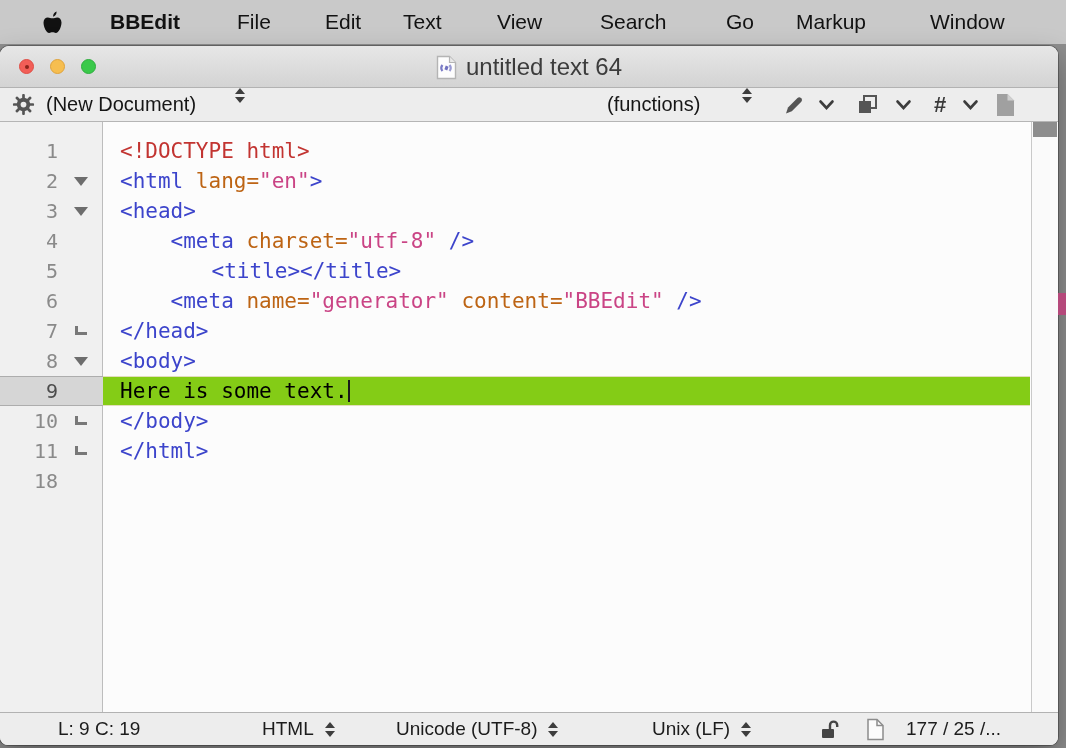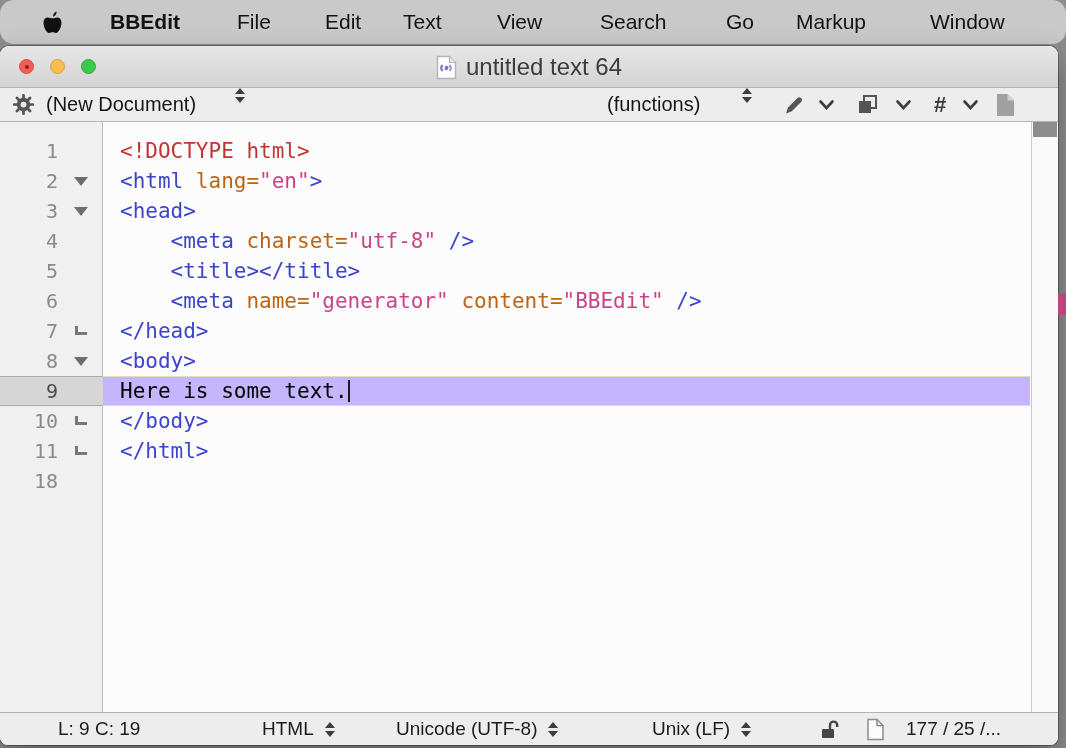--- a/index.html
+++ b/index.html
@@ -1,20 +1,20 @@
 <!DOCTYPE html>
 <html><head>
 <meta charset="utf-8">
 <style>
   * { margin:0; padding:0; box-sizing:border-box; }
   html,body { width:1066px; height:748px; overflow:hidden; }
   body { background:#8e8e8e; font-family:"Liberation Sans", sans-serif; position:relative; }
 
   
-  .menubar { position:absolute; top:0; left:0; width:1066px; height:44px; background:#c9c9c9;border-radius:14px; }
+  .menubar { position:absolute; top:0; left:0; width:1066px; height:44px; background:#c9c9c9; }
   .menubar .mitem { position:absolute; top:0; height:44px; line-height:44px; font-size:21px; color:#121212; cursor:default; }
   .mitem.app-name { font-weight:bold; }
   .apple { position:absolute; left:43px; top:11px; }
 
   
   .window { position:absolute; top:46px; left:0; width:1058px; height:699px;
             border-radius:9px 9px 8px 8px; overflow:hidden; background:#fcfcfc;
             box-shadow:0 0 0 1px rgba(0,0,0,.28), 0 12px 28px rgba(0,0,0,.35); }
 
   
@@ -53,21 +53,21 @@
   .gutter-bg { position:absolute; left:0; top:0; bottom:0; width:103px; background:#f0f0f0; border-right:1px solid #bdbdbd; }
   .lines { position:absolute; left:0; top:14px; right:28px; }
   .row { display:flex; height:30px; position:relative; }
   .num { width:58px; text-align:right; font-family:"DejaVu Sans Mono", monospace; font-size:20px; line-height:30px; color:#8a8a8a; }
   .fold { width:45px; position:relative; }
   .tri { position:absolute; left:16px; top:11px; width:0; height:0; border-left:7px solid transparent; border-right:7px solid transparent; border-top:9px solid #6d6d6d; }
   .lend { position:absolute; left:17px; top:10px; width:12px; height:9px; border-left:3px solid #787878; border-bottom:3px solid #787878; }
   .code { flex:1; padding-left:17px; font-family:"DejaVu Sans Mono", monospace; font-size:21px; line-height:30px; white-space:pre; color:#000; }
   .row.current .num { background:#d6d6d6; color:#4c4c4c; box-shadow:inset 0 1px 0 #adadad, inset 0 -1px 0 #adadad; }
   .row.current .fold { background:#d6d6d6; box-shadow:inset 0 1px 0 #adadad, inset 0 -1px 0 #adadad; }
-  .row.current .code { background:#c4b5fd; box-shadow:inset 0 1px 0 #e2ddbc, inset 0 -1px 0 #e2ddbc; }
+  .row.current .code { background:#84cc16; box-shadow:inset 0 1px 0 #e2ddbc, inset 0 -1px 0 #e2ddbc; }
   .caret { display:inline-block; width:2px; height:22px; background:#1a1a1a; vertical-align:-4px; }
 
   .scrollbar { position:absolute; right:0; top:0; bottom:0; width:27px; background:#fafafa; border-left:1px solid #c9c9c9; }
   .thumb { position:absolute; left:1px; right:1px; top:0; height:15px; background:#8d8d8d; }
 
   
   .statusbar { position:relative; height:33px; background:#ededed; border-top:1px solid #b2b2b2; }
   .sb { position:absolute; top:0; height:32px; display:flex; align-items:center; gap:11px; font-size:19px; color:#1c1c1c; cursor:default; }
   .sb-cursor { left:58px; }
   .sb-lang { left:262px; }
@@ -210,21 +210,21 @@
           <div class="code"><span style="color: rgb(60, 68, 203);">&lt;head&gt;</span></div>
         </div>
         <div class="row">
           <div class="num">4</div>
           <div class="fold"></div>
           <div class="code"><span style="color: rgb(0, 0, 0);">    </span><span style="color: rgb(60, 68, 203);">&lt;meta </span><span style="color: rgb(189, 100, 20);">charset=</span><span style="color: rgb(202, 68, 133);">"utf-8"</span><span style="color: rgb(60, 68, 203);"> /&gt;</span></div>
         </div>
         <div class="row">
           <div class="num">5</div>
           <div class="fold"></div>
-          <div class="code"><span style="color: rgb(0, 0, 0);">    </span><span style="color: rgb(60, 68, 203);">&lt;title&gt;&lt;/title&gt;</span></div>
+          <div class="code"><span style="color: rgb(0, 0, 0);">    </span><span style="color: rgb(60, 68, 203); margin-left: 41px;">&lt;title&gt;&lt;/title&gt;</span></div>
         </div>
         <div class="row">
           <div class="num">6</div>
           <div class="fold"></div>
           <div class="code"><span style="color: rgb(0, 0, 0);">    </span><span style="color: rgb(60, 68, 203);">&lt;meta </span><span style="color: rgb(189, 100, 20);">name=</span><span style="color: rgb(202, 68, 133);">"generator"</span><span style="color: rgb(189, 100, 20);"> content=</span><span style="color: rgb(202, 68, 133);">"BBEdit"</span><span style="color: rgb(60, 68, 203);"> /&gt;</span></div>
         </div>
         <div class="row">
           <div class="num">7</div>
           <div class="fold">
             <div class="lend"></div>

